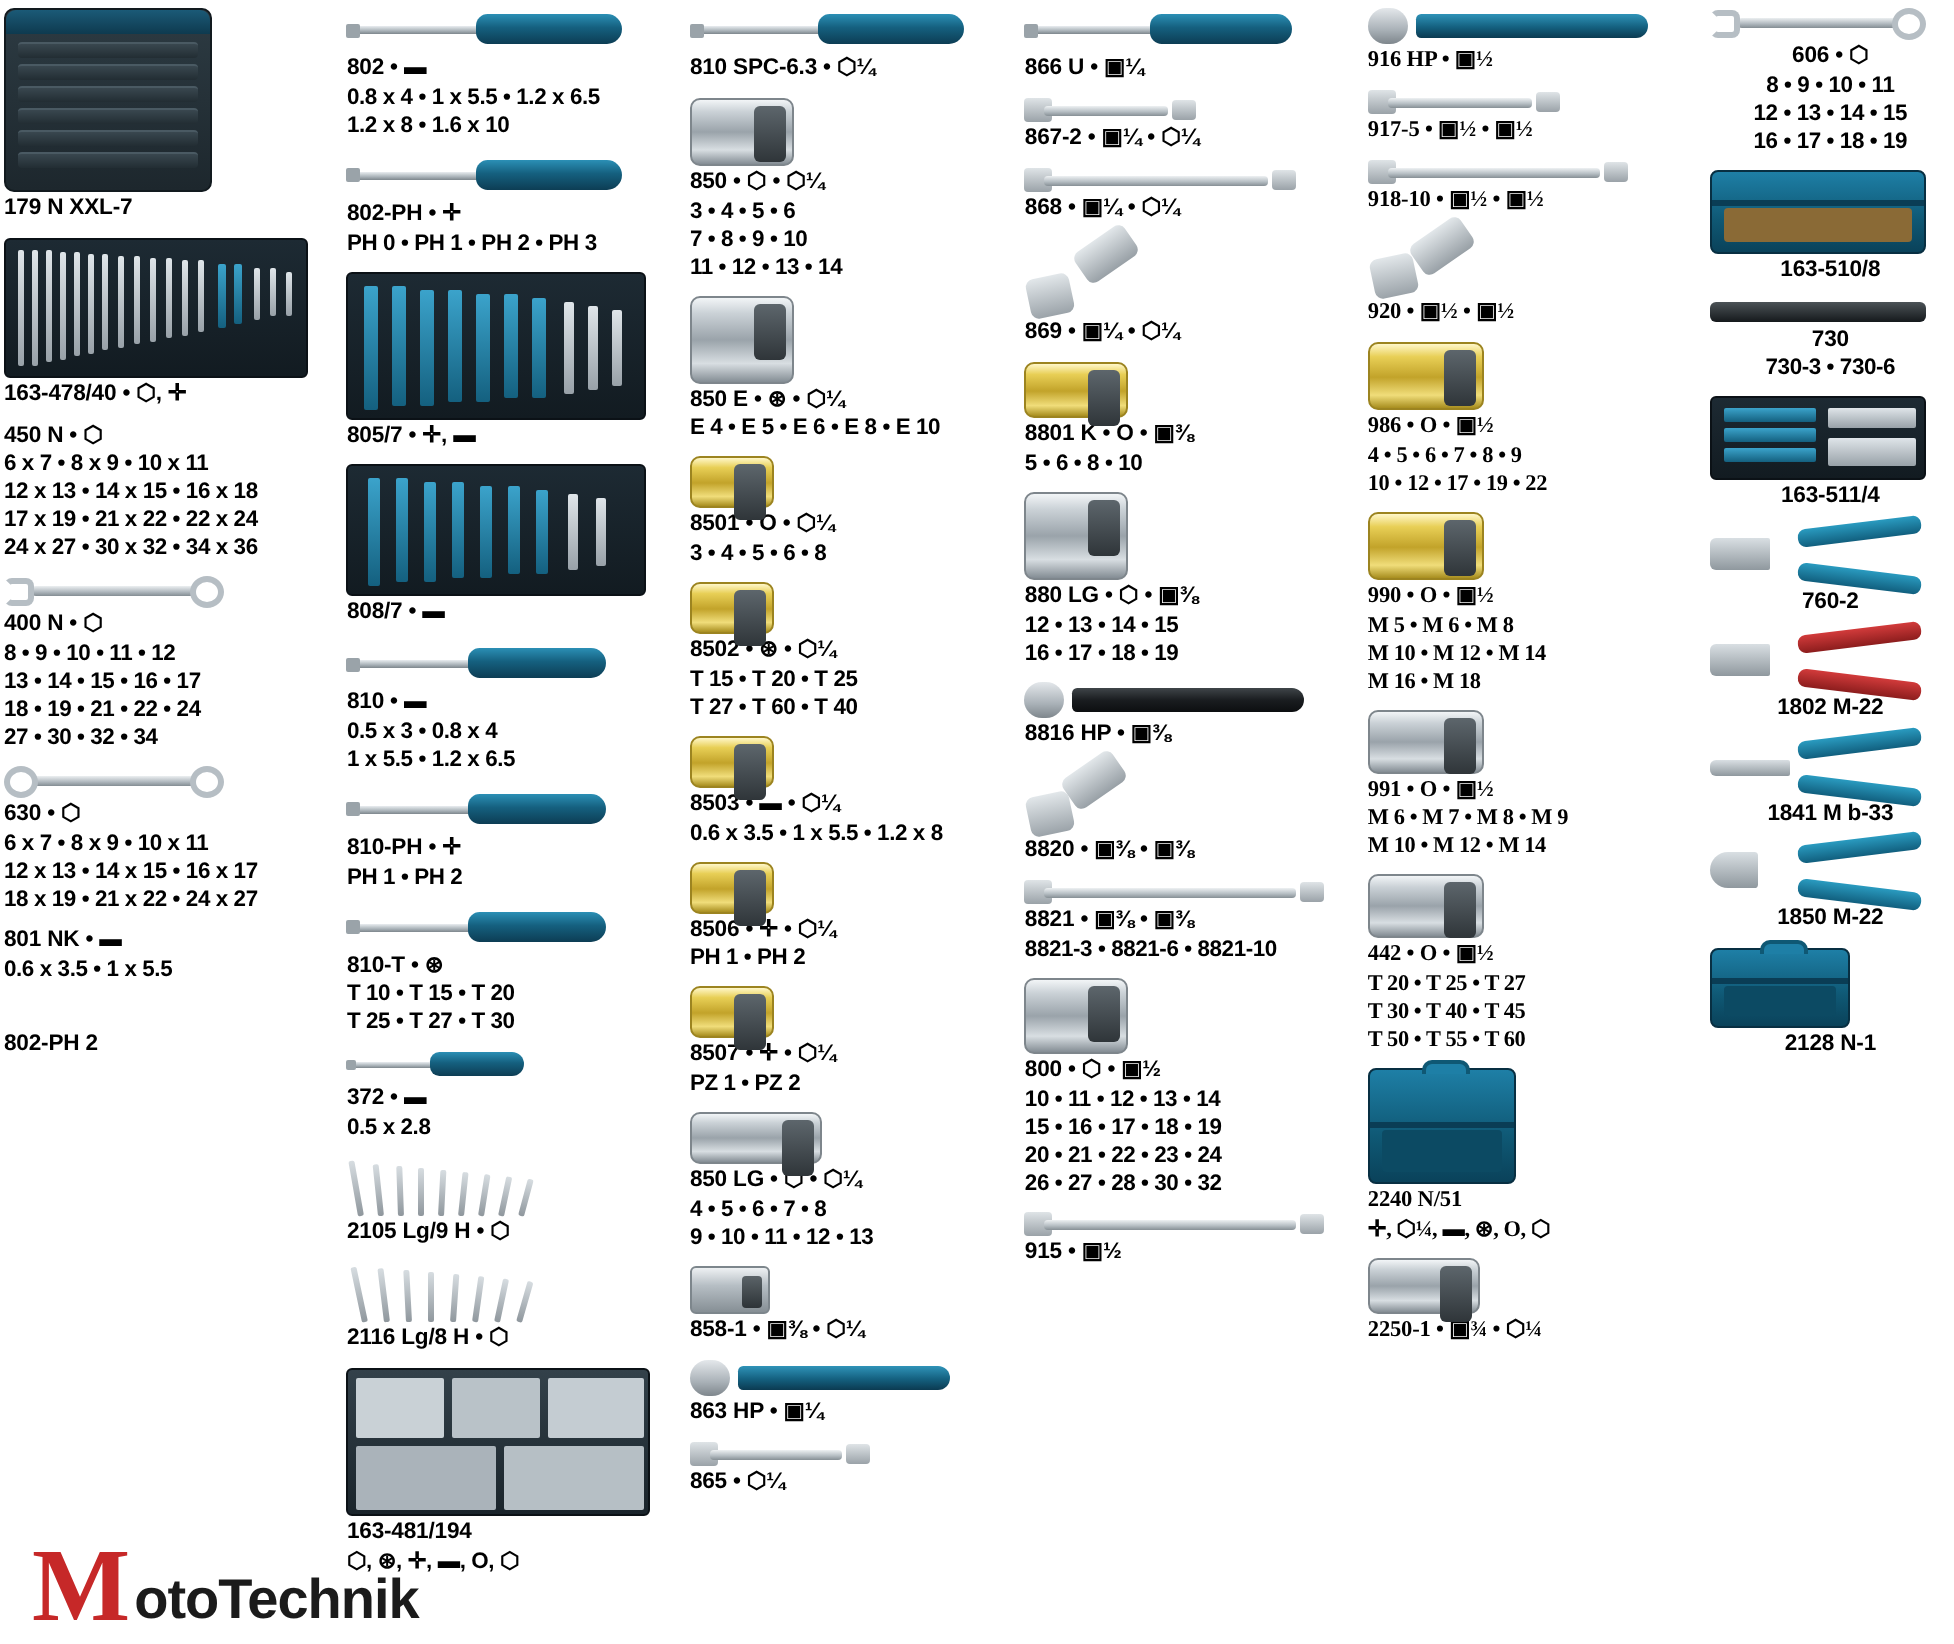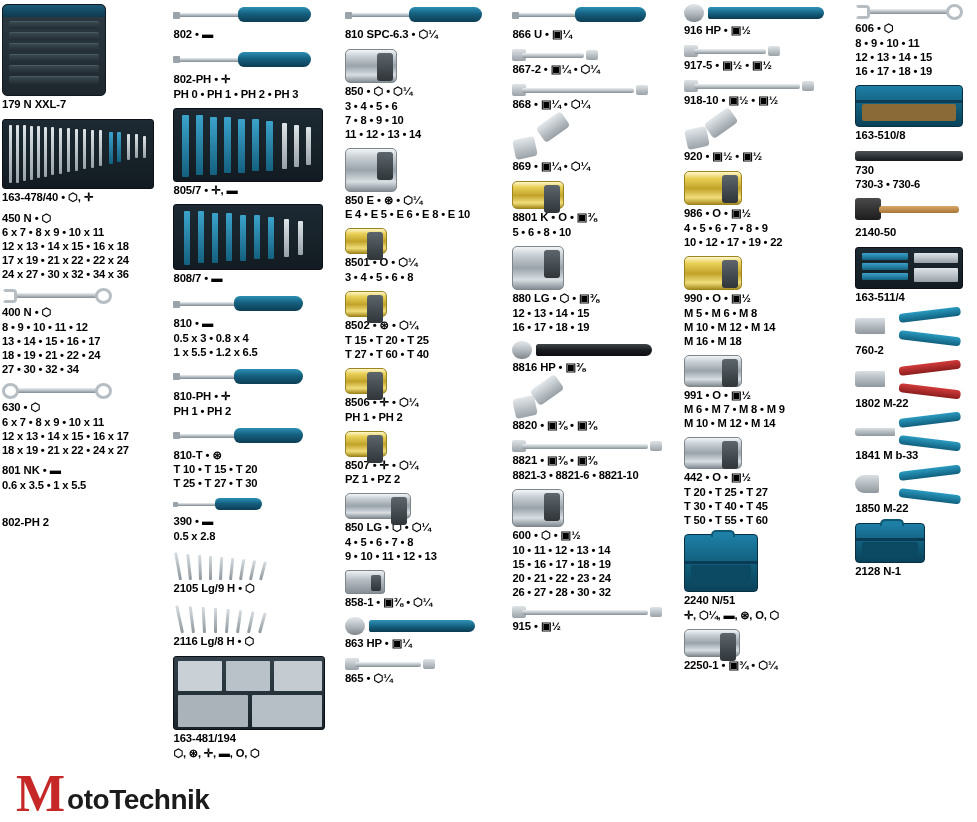--- a/index.html
+++ b/index.html
@@ -22,22 +22,22 @@
     height: 822px;
     padding: 4px 2px 0 2px;
   }
   .col {
     position: relative;
   }
   .c1 { width: 172px; }
   .c2 { width: 172px; }
   .c3 { width: 168px; }
   .c4 { width: 172px; }
-  .c5 { width: 172px; }
-  .c6 { width: 120px; }
+  .c5 { width: 172px; font-family: Liberation Serif, serif; }
+  .c6 { width: 120px; text-align: center; }
 
   .item {
     margin-bottom: 7px;
     page-break-inside: avoid;
   }
   .item .art {
     display: block;
     margin-bottom: 2px;
   }
   .code {
@@ -430,20 +430,24 @@
 
       <div class="item">
         <div class="art">
           <div class="sd" style="width:140px">
               <div class="shaft"></div>
               <div class="tip"></div>
               <div class="handle"></div>
             </div>
         </div>
         <div class="code">802 • ▬</div>
+        <div class="sizes">
+          <div>0.8 x 4 • 1 x 5.5 • 1.2 x 6.5</div>
+          <div>1.2 x 8 • 1.6 x 10</div>
+        </div>
       </div>
 
       <div class="item">
         <div class="art">
           <div class="sd" style="width:140px">
               <div class="shaft"></div>
               <div class="tip"></div>
               <div class="handle"></div>
             </div>
         </div>
@@ -533,21 +537,21 @@
       </div>
 
       <div class="item">
         <div class="art">
           <div class="sd" style="width:90px;height:16px">
             <div class="shaft" style="top:6px;height:3px"></div>
             <div class="tip" style="top:5px;width:5px;height:5px"></div>
             <div class="handle" style="top:1px;height:12px"></div>
           </div>
         </div>
-        <div class="code">390 • ▬</div>
+        <div class="code">372 • ▬</div>
         <div class="sizes">
           <div>0.5 x 2.8</div>
         </div>
       </div>
 
       <div class="item">
         <div class="art">
           <div class="hexset" style="width:90px;height:30px">
             <i style="left:6px;height:28px;transform:rotate(-10deg)"></i>
             <i style="left:16px;height:26px;transform:rotate(-6deg)"></i>
@@ -646,20 +650,29 @@
         <div class="art">
             <div class="socket gold sm"></div>
           </div>
         <div class="code">8502 • ⊛ • ⬡¼</div>
         <div class="sizes">
           <div>T 15 • T 20 • T 25</div>
           <div>T 27 • T 60 • T 40</div>
         </div>
       </div>
 
+      <div class="item">
+        <div class="art">
+            <div class="socket gold sm"></div>
+          </div>
+        <div class="code">8503 • ▬ • ⬡¼</div>
+        <div class="sizes">
+          <div>0.6 x 3.5 • 1 x 5.5 • 1.2 x 8</div>
+        </div>
+      </div>
 
       <div class="item">
         <div class="art">
             <div class="socket gold sm"></div>
           </div>
         <div class="code">8506 • ✛ • ⬡¼</div>
         <div class="sizes">
           <div>PH 1 • PH 2</div>
         </div>
       </div>
@@ -813,21 +826,21 @@
         <div class="code">8821 • ▣⅜ • ▣⅜</div>
         <div class="sizes">
           <div>8821-3 • 8821-6 • 8821-10</div>
         </div>
       </div>
 
       <div class="item">
         <div class="art">
             <div class="socket" style="height:38px"></div>
           </div>
-        <div class="code">600 • ⬡ • ▣½</div>
+        <div class="code">800 • ⬡ • ▣½</div>
         <div class="sizes">
           <div>10 • 11 • 12 • 13 • 14</div>
           <div>15 • 16 • 17 • 18 • 19</div>
           <div>20 • 21 • 22 • 23 • 24</div>
           <div>26 • 27 • 28 • 30 • 32</div>
         </div>
       </div>
 
       <div class="item">
         <div class="art">
@@ -990,29 +1003,20 @@
               <div class="body"></div>
             </div>
         </div>
         <div class="code">730</div>
         <div class="sizes">
           <div>730-3 • 730-6</div>
         </div>
       </div>
 
 
-      <div class="item">
-        <div class="art">
-          <div class="hammer">
-              <div class="head"></div>
-              <div class="hdl"></div>
-            </div>
-        </div>
-        <div class="code">2140-50</div>
-      </div>
 
       <div class="item">
         <div class="art">
           <div class="tray" style="height:42px;width:108px">
             <i class="teal" style="left:6px;top:5px;width:46px;height:7px"></i>
             <i class="teal" style="left:6px;top:15px;width:46px;height:7px"></i>
             <i class="teal" style="left:6px;top:25px;width:46px;height:7px"></i>
             <i style="left:58px;top:5px;width:44px;height:10px"></i>
             <i style="left:58px;top:20px;width:44px;height:14px"></i>
           </div>

